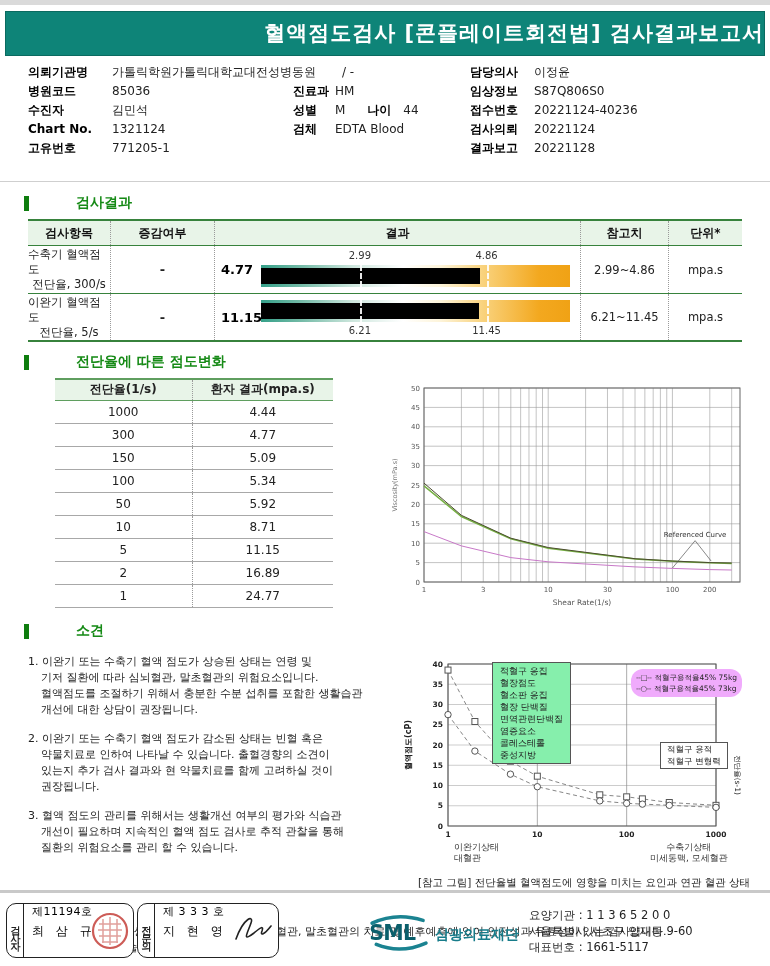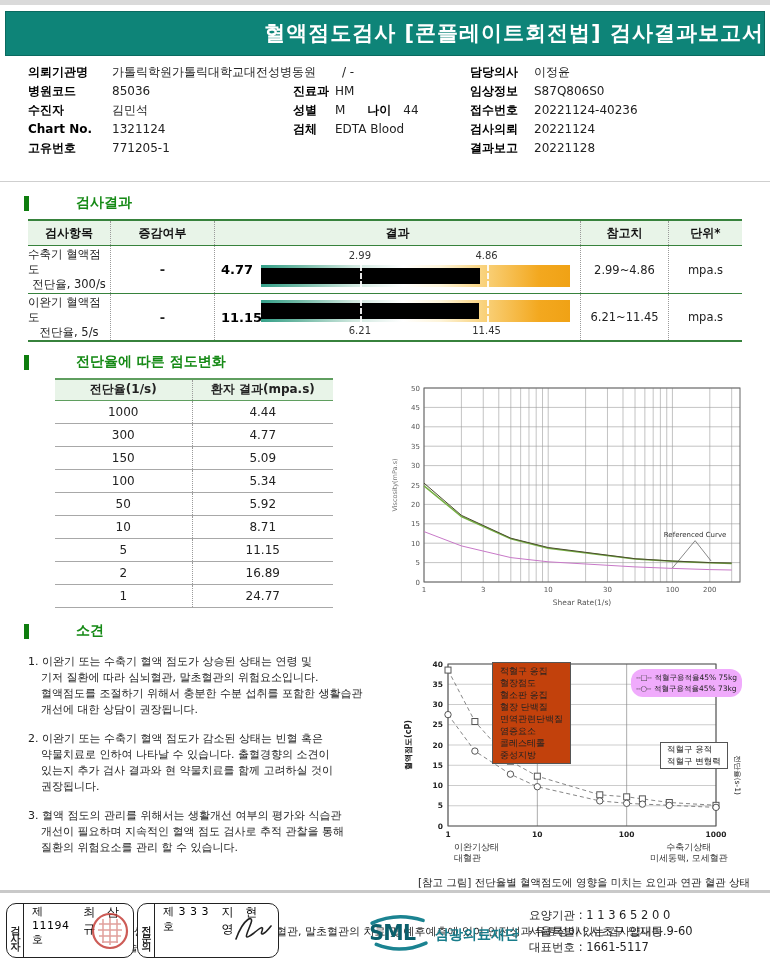--- a/index.html
+++ b/index.html
@@ -60,21 +60,21 @@
   .vtable td { text-align:center; font-size:12px; height:23px; border-bottom:1px solid #a8a8a8; color:#222; }
   .vtable th:first-child, .vtable td:first-child { border-right:1px dotted #9a9a9a; width:137px;margin-left:8px; }
   .chart1wrap { width:382px; margin-left:55px; }
   .chart1wrap svg { display:block; }
 
   
   .oprow { display:flex; margin-top:14px; }
   .op { width:368px; margin-left:28px; font-size:11px; line-height:16px; color:#222; }
   .opitem { white-space:pre-line; padding-left:13px; text-indent:-13px; margin-bottom:13px; }
   .chart2wrap { position:relative; width:372px; margin-left:2px; height:244px; }
-  .factorbox { position:absolute; left:94px; top:8px; background:#c2410c; border:1px solid #555;
+  .factorbox { position:absolute; left:94px; top:8px; background:#86efac; border:1px solid #555;
                padding:2px 7px; font-size:9px; line-height:12px; color:#222; }
   .legend2 { position:absolute; left:233px; top:15px; background:#f0abfc; padding:3px 5px; font-size:7.5px;
              line-height:11px; color:#222; white-space:nowrap;border-radius:12px; }
   .lgglyph { letter-spacing:-0.5px; margin-right:3px; color:#444; }
   .rightbox { position:absolute; left:262px; top:88px; background:#fff; border:1px solid #555;
               padding:1px 6px; font-size:8.5px; line-height:11.5px; color:#222; }
   .c2xl { position:absolute; left:56px; top:188px; font-size:9px; line-height:11px; color:#333; }
   .c2xr { position:absolute; left:252px; top:188px; font-size:9px; line-height:11px; color:#333; text-align:center; }
   .c2caption { position:absolute; left:0; right:0; top:222px; text-align:center; font-size:10.5px; color:#222; }
 
@@ -82,21 +82,21 @@
   .remark { margin:2px 20px 0 20px; font-size:11px; line-height:16px; white-space:pre-line; color:#222; }
 
   
   .footer { position:absolute; left:0; right:0; bottom:8px; border-top:3px solid #c9c9c9; padding:10px 0 0 6px;
             display:flex; align-items:center; }
   .stampboxes { display:flex; gap:3px; }
   .stampbox { position:relative; display:flex; border:1.5px solid #222; border-radius:10px; height:55px; background:#fff; }
   .stampbox.b1 { width:128px; } .stampbox.b2 { width:142px; }
   .role { writing-mode:vertical-rl; text-orientation:upright; font-size:10px; font-weight:bold;
           border-right:1px solid #222; display:flex; align-items:center; justify-content:center; padding:0 1px; letter-spacing:-2px; }
-  .stampmain { display:flex; flex-direction:row; justify-content:center; padding-left:8px; gap:4px; }
+  .stampmain { display:flex; flex-direction:column; padding-left:8px; gap:4px; }
   .license { font-size:11px; letter-spacing:0.5px; color:#000; }
   .sname { font-size:12px; letter-spacing:4px; color:#000; }
   .seal { position:absolute; right:3px; top:7px; width:40px; height:40px; }
   .sign { position:absolute; right:1px; top:8px; width:48px; height:36px; }
   .orgblock { display:flex; align-items:center; margin-left:86px; }
   .smlsvg { width:68px; height:44px; }
   .orgname { font-size:14px; font-weight:bold; color:#177c8a; margin:8px 10px 0 2px; white-space:nowrap; }
   .orginfo { font-size:11.5px; line-height:16px; color:#222; white-space:nowrap; }
 </style>
 </head>

